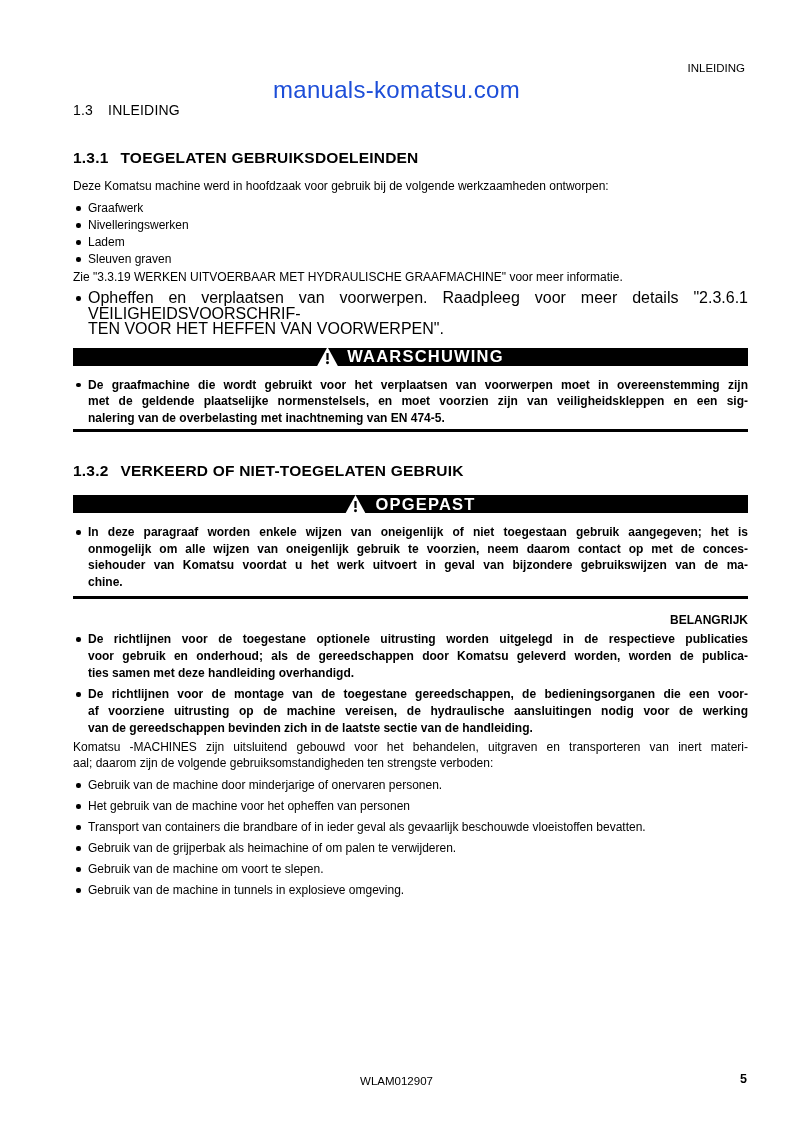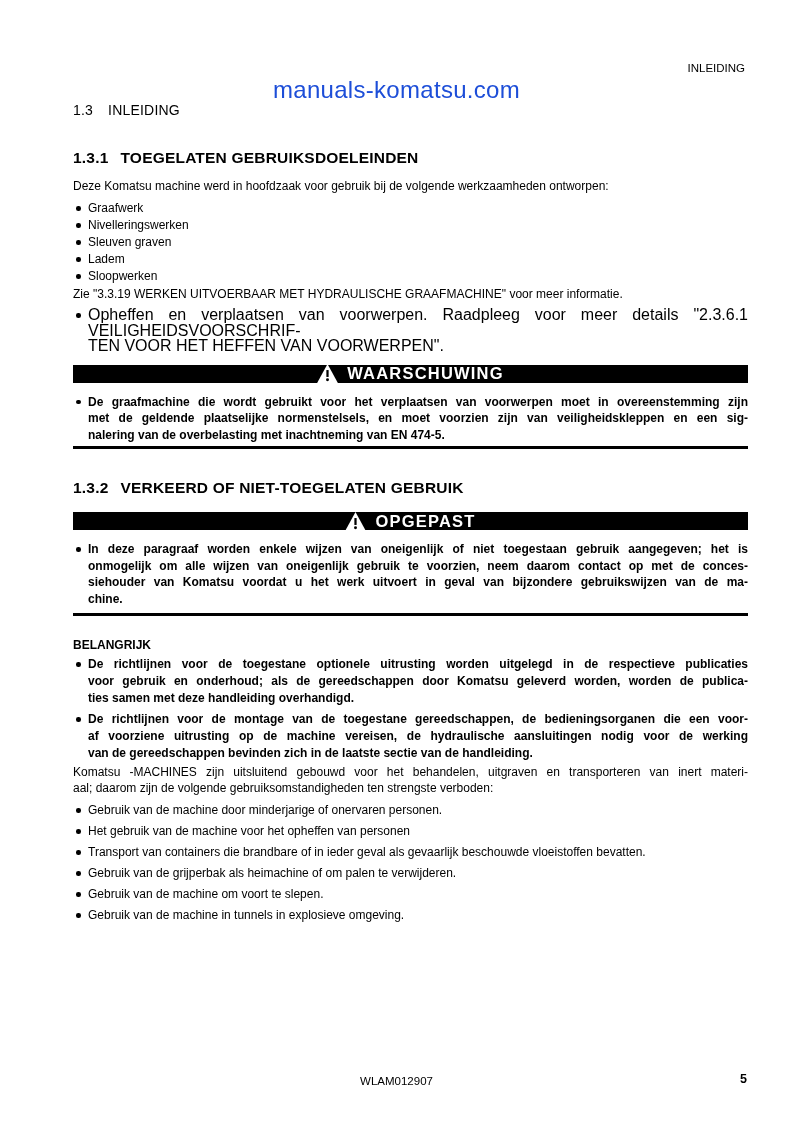--- a/index.html
+++ b/index.html
@@ -66,21 +66,21 @@
   .banner .label { font-size: 16.5px; font-weight: bold; letter-spacing: 1.2px; }
   .banner svg { display: block; }
 
   .alert-text { margin-top: 11px; font-size: 12px; font-weight: bold; }
   .alert-text .jlines div { line-height: 16.6px; }
   .caution-text .jlines div { line-height: 16.5px; }
 
   .hr { margin-top: 3px; height: 3px; background: #000; }
   .hr2 { margin-top: 6px; }
 
-  .important-label { margin-top: 21px; font-size: 12px; font-weight: bold; line-height: 16px; }
+  .important-label { margin-top: 13px; font-size: 12px; font-weight: bold; line-height: 16px; text-align: right; }
   .imp-bullet { font-size: 12px; font-weight: bold; }
   .imp-bullet .jlines div { line-height: 17px; }
   #imp-b1 { margin-top: 3px; }
   #imp-b2 { margin-top: 4px; }
 
   .p-komatsu { margin-top: 3px; font-size: 12px; }
   .p-komatsu .jlines div { line-height: 15.5px; }
 
   .footer-code {
     position: absolute; top: 1075px; left: 0; right: 0;
@@ -119,32 +119,28 @@
           <span>Graafwerk</span>
         </div>
 
         <div class="li">
           <span class="dot"></span>
           <span>Nivelleringswerken</span>
         </div>
 
         <div class="li">
           <span class="dot"></span>
+          <span>Ladem</span>
+        </div>
+
+        <div class="li">
+          <span class="dot"></span>
           <span>Sleuven graven</span>
         </div>
 
-        <div class="li">
-          <span class="dot"></span>
-          <span>Ladem</span>
-        </div>
-
-        <div class="li">
-          <span class="dot"></span>
-          <span>Sloopwerken</span>
-        </div>
       </div>
 
     <div class="p p-see">Zie "3.3.19 WERKEN UITVOERBAAR MET HYDRAULISCHE GRAAFMACHINE" voor meer informatie.</div>
 
     <div class="bullet lift-bullet">
       <span class="dot"></span>
       <div class="jlines">
 
       <div>Opheffen en verplaatsen van voorwerpen. Raadpleeg voor meer details "2.3.6.1 VEILIGHEIDSVOORSCHRIF-</div>
           <div>TEN VOOR HET HEFFEN VAN VOORWERPEN".</div>

